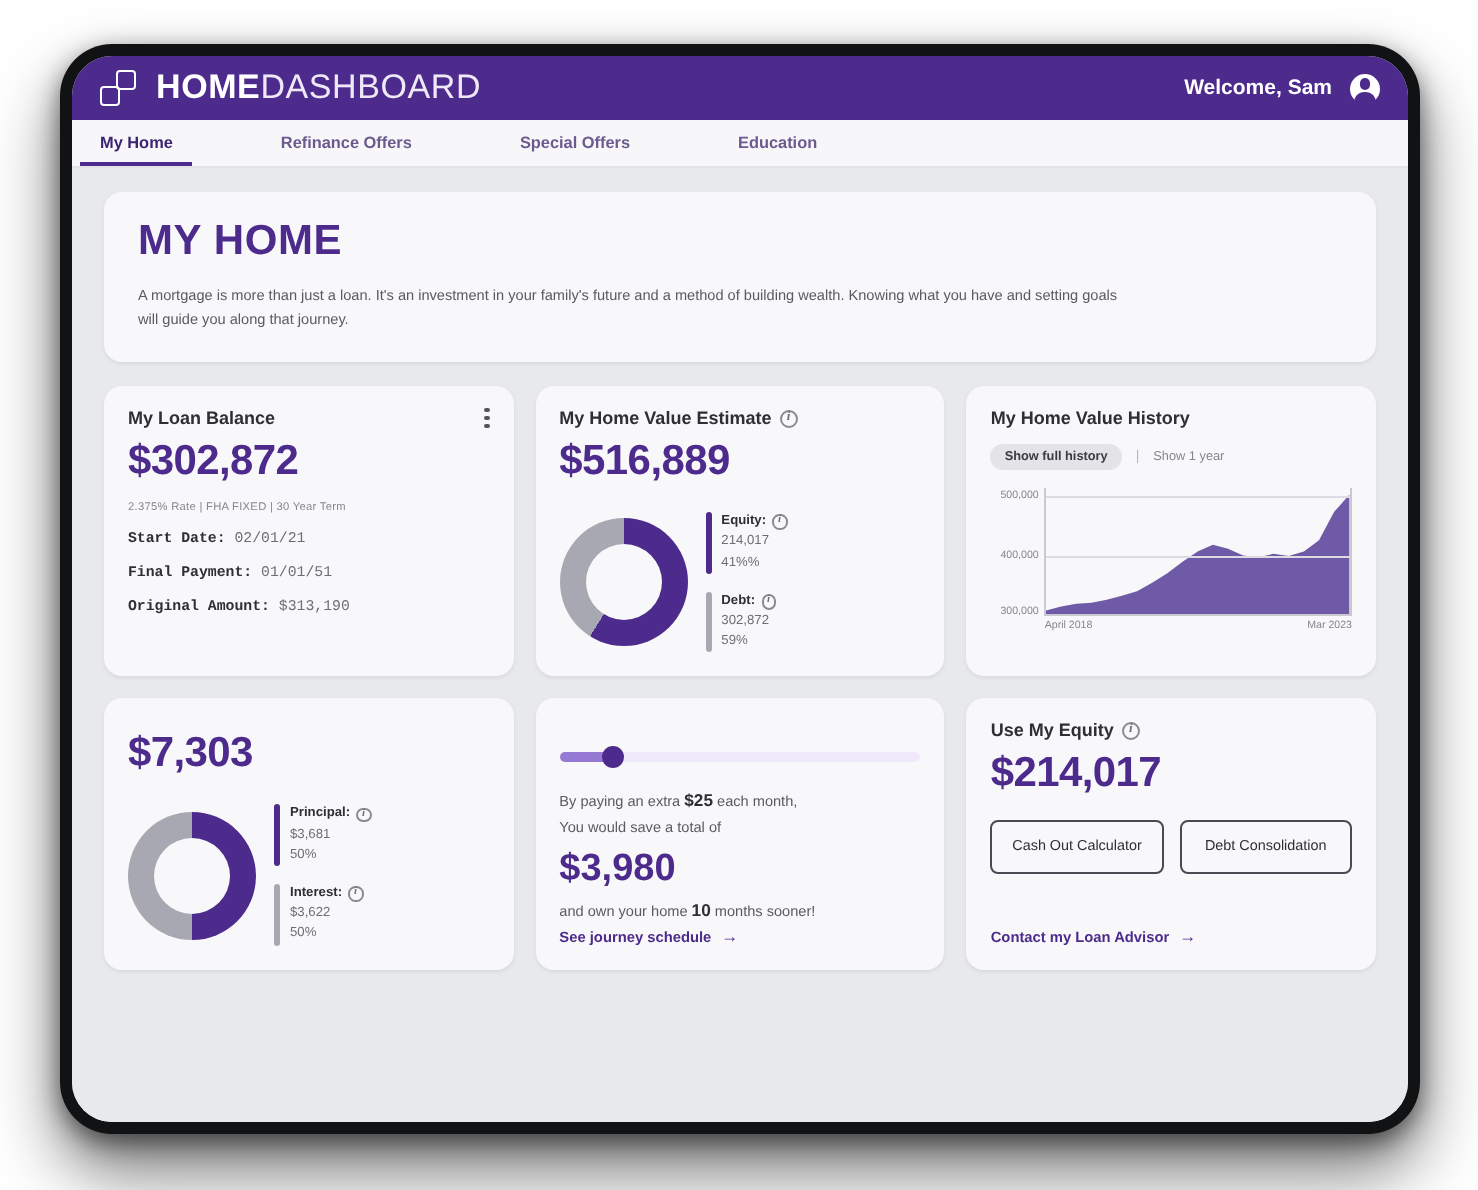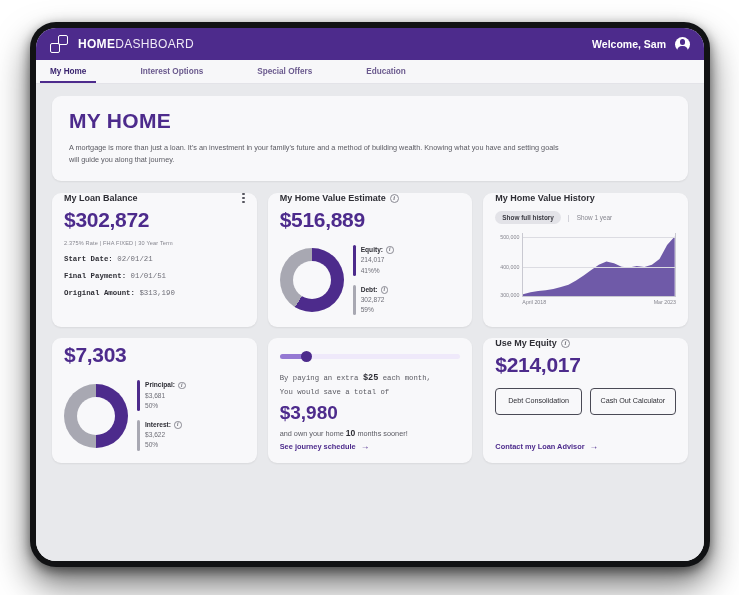--- a/index.html
+++ b/index.html
@@ -32,21 +32,21 @@
     color:#fff;
   }
   .logo-mark{
     width:20px;height:19px;position:relative;margin-right:8px;flex:0 0 auto;
   }
   .logo-mark i{
     position:absolute;width:10px;height:10px;border:1.8px solid #fff;border-radius:2px;display:block;
   }
   .logo-mark i.a{ left:0; top:8px; }
   .logo-mark i.b{ left:8px; top:0; }
-  .brand{ font-size:12px; letter-spacing:.3px; white-space:nowrap; }
+  .brand{ font-size:17px; letter-spacing:.3px; white-space:nowrap; }
   .brand b{ font-weight:bold; }
   .brand span{ font-weight:normal; color:#efe9f7; }
   #topbar .spacer{ flex:1; }
   .welcome{ font-size:10.5px; font-weight:bold; margin-right:9px; white-space:nowrap;}
   .avatar{
     width:15px;height:15px;border-radius:50%;background:#fff;
     position:relative; flex:0 0 auto;
   }
   .avatar::before{content:"";position:absolute;left:4.6px;top:2.6px;width:5.8px;height:5.8px;border-radius:50%;background:#4d2b8c;}
   .avatar::after{content:"";position:absolute;left:2.3px;top:9.4px;width:10.4px;height:6px;border-radius:5px 5px 0 0;background:#4d2b8c;}
@@ -96,21 +96,21 @@
   #hero h1{
     font-size:21px; color:#4d2b8c; font-weight:bold; letter-spacing:.3px;
     margin-bottom:9px;
   }
   #hero p{
     font-size:7.3px; color:#5a5a62; line-height:1.65; max-width:500px;
   }
   
   .row{ display:flex; gap:11px; margin-bottom:11px;}
   .col{ flex:1 1 0; min-width:0; }
-  .card-pad{ padding:0 12px 12px 12px; }
+  .card-pad{ padding:11px 12px 12px 12px; }
 
   .card-title{
     font-size:9px; font-weight:bold; color:#2e2e35; display:flex;align-items:center;
   }
   .info-i{
     display:inline-flex;align-items:center;justify-content:center;
     width:9px;height:9px;border:1px solid #8a8a93;border-radius:50%;
     font-size:6.5px;font-style:italic;font-family:"Liberation Serif",serif;color:#6e6e77;
     margin-left:4px; line-height:1; flex:0 0 auto; cursor:pointer;
   }
@@ -171,21 +171,21 @@
   }
   .caret{width:0;height:0;border-left:3px solid transparent;border-right:3px solid transparent;border-top:3.6px solid #6e6e77;}
 
   
   .slider{ margin-top:14px; height:8px; position:relative; }
   .slider-track{ position:absolute;left:0;right:0;top:2px;height:5px;border-radius:4px;background:#efe9fa;}
   .slider-fill{ position:absolute;left:0;top:2px;height:5px;border-radius:4px;background:#9579d3;}
   .slider-thumb{
     position:absolute;top:-1px;width:11px;height:11px;border-radius:50%;background:#4d2b8c;cursor:pointer;
   }
-  .pay-txt{ font-size:7.3px;color:#5a5a62;line-height:1.7;margin-top:11px;font-family:Liberation Mono, monospace;}
+  .pay-txt{ font-size:7.3px;color:#5a5a62;line-height:1.7;margin-top:11px;}
   .pay-txt b{ font-size:8.6px;color:#2e2e35;}
   .pay-big{ font-size:19px;font-weight:bold;color:#4d2b8c;margin-top:4px;}
   .pay-txt2{ font-size:7.3px;color:#5a5a62;margin-top:4px;}
   .pay-txt2 b{ font-size:8.6px;color:#2e2e35;}
   .link{
     font-size:7.4px;font-weight:bold;color:#4d2b8c;display:flex;align-items:center;gap:5px;cursor:pointer;white-space:nowrap;
   }
   .link .arw{ font-size:8.5px;line-height:1;}
 
   
@@ -211,21 +211,21 @@
           <i class="b"></i>
         </span>
       <span class="brand"><b>HOME</b><span>DASHBOARD</span></span>
       <span class="spacer"></span>
       <span class="welcome">Welcome, Sam</span>
       <span class="avatar"></span>
     </div>
 
     <div id="nav">
       <div class="nav-item active">My Home</div>
-      <div class="nav-item">Interest Options</div>
+      <div class="nav-item">Refinance Offers</div>
       <div class="nav-item">Special Offers</div>
       <div class="nav-item">Education</div>
       <span class="spacer"></span>
     </div>
 
     <div id="content">
 
       <div class="card" id="hero">
         <h1>MY HOME</h1>
         <p>A mortgage is more than just a loan. It's an investment in your family's future and a method of building wealth. Knowing what you have and setting goals will guide you along that journey.</p>
@@ -361,22 +361,22 @@
           </div>
         </div>
 
         <div class="col card card-pad col-flex">
           <div class="card-title">
             <span>Use My Equity</span>
             <span class="info-i">i</span>
           </div>
           <div class="big-num">$214,017</div>
           <div class="btn-row">
+            <button class="obtn">Cash Out Calculator</button>
             <button class="obtn">Debt Consolidation</button>
-            <button class="obtn">Cash Out Calculator</button>
           </div>
           <div style="flex:1"></div>
           <div class="link">
             <span>Contact my Loan Advisor</span>
             <span class="arw">→</span>
           </div>
         </div>
       </div>
 
     </div>

